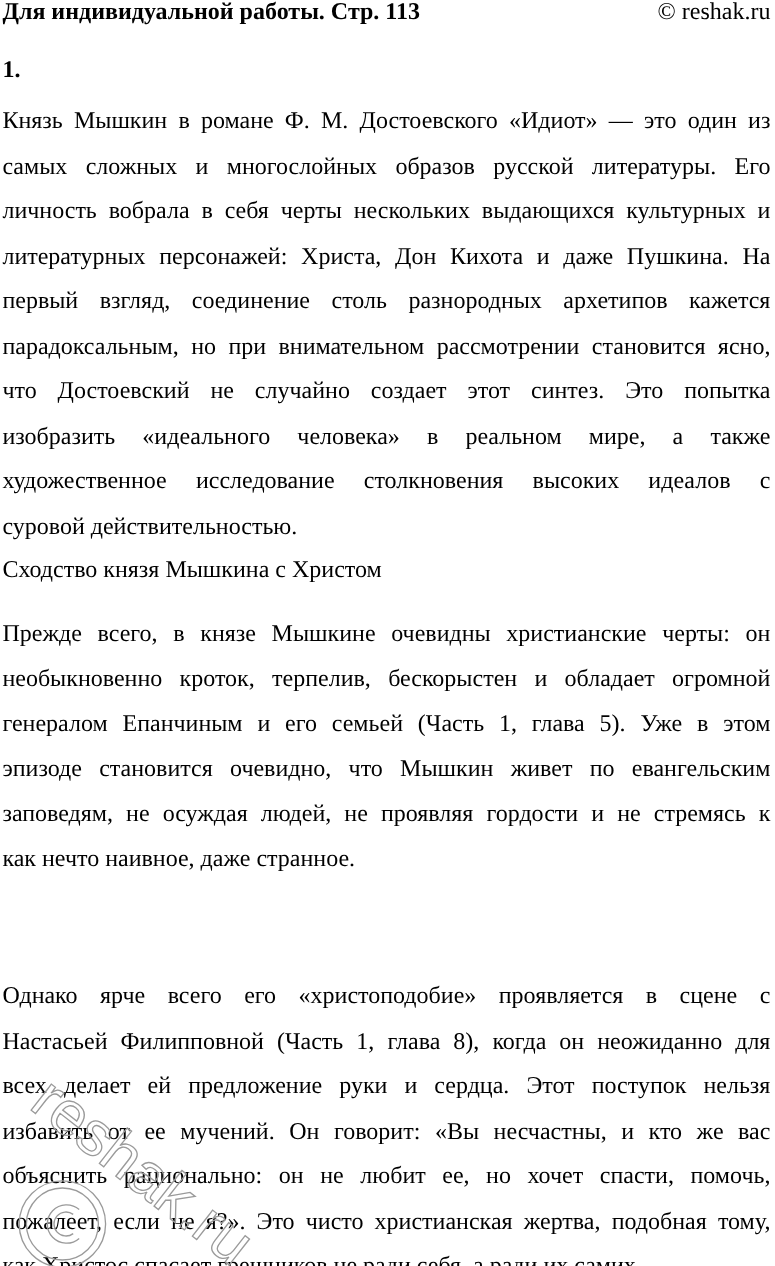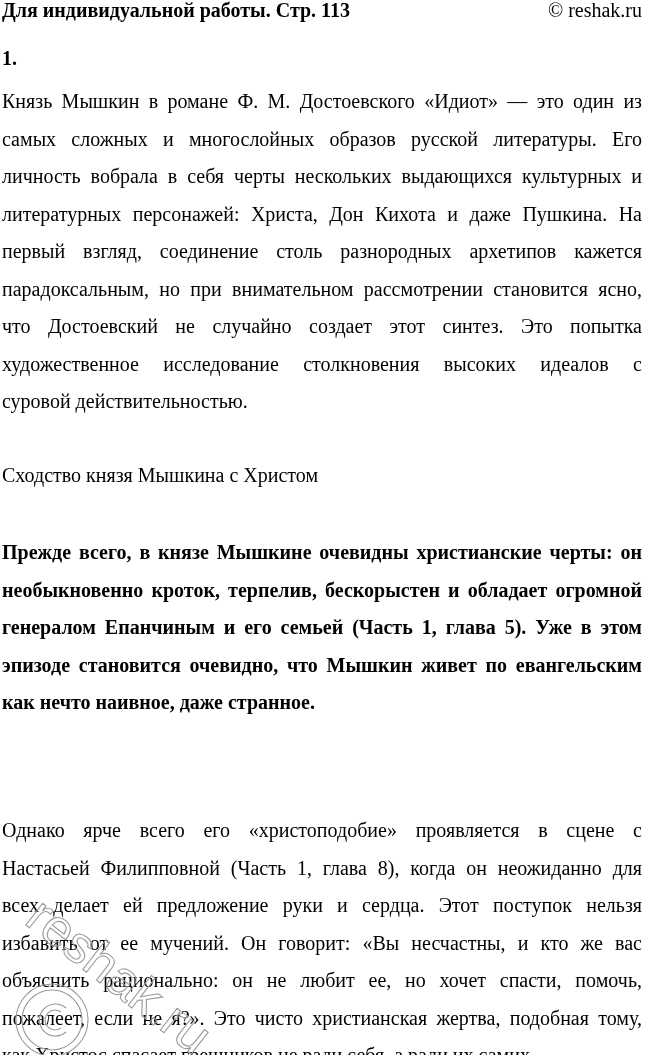--- a/index.html
+++ b/index.html
@@ -99,31 +99,33 @@
   <div class="task-number">1.</div>
 
   <div class="para" style="top:83px;">
     <span class="line">Князь Мышкин в романе Ф. М. Достоевского «Идиот» — это один из</span>
     <span class="line">самых сложных и многослойных образов русской литературы. Его</span>
     <span class="line">личность вобрала в себя черты нескольких выдающихся культурных и</span>
     <span class="line">литературных персонажей: Христа, Дон Кихота и даже Пушкина. На</span>
     <span class="line">первый взгляд, соединение столь разнородных архетипов кажется</span>
     <span class="line">парадоксальным, но при внимательном рассмотрении становится ясно,</span>
     <span class="line">что Достоевский не случайно создает этот синтез. Это попытка</span>
+    <span class="line">изобразить «идеального человека» в реальном мире, а также</span>
     <span class="line">художественное исследование столкновения высоких идеалов с</span>
     <span class="line last">суровой действительностью.</span>
   </div>
 
   <div class="section-heading">Сходство князя Мышкина с Христом</div>
 
-  <div class="para" style="top:534px;font-weight:bold;">
+  <div class="para" style="top:510px;">
     <span class="line">Прежде всего, в князе Мышкине очевидны христианские черты: он</span>
     <span class="line">необыкновенно кроток, терпелив, бескорыстен и обладает огромной</span>
     <span class="line">генералом Епанчиным и его семьей (Часть 1, глава 5). Уже в этом</span>
     <span class="line">эпизоде становится очевидно, что Мышкин живет по евангельским</span>
+    <span class="line">заповедям, не осуждая людей, не проявляя гордости и не стремясь к</span>
     <span class="line last">как нечто наивное, даже странное.</span>
   </div>
 
   <div class="para" style="top:812px;">
     <span class="line">Однако ярче всего его «христоподобие» проявляется в сцене с</span>
     <span class="line">Настасьей Филипповной (Часть 1, глава 8), когда он неожиданно для</span>
     <span class="line">всех делает ей предложение руки и сердца. Этот поступок нельзя</span>
     <span class="line">избавить от ее мучений. Он говорит: «Вы несчастны, и кто же вас</span>
     <span class="line">объяснить рационально: он не любит ее, но хочет спасти, помочь,</span>
     <span class="line">пожалеет, если не я?». Это чисто христианская жертва, подобная тому,</span>

